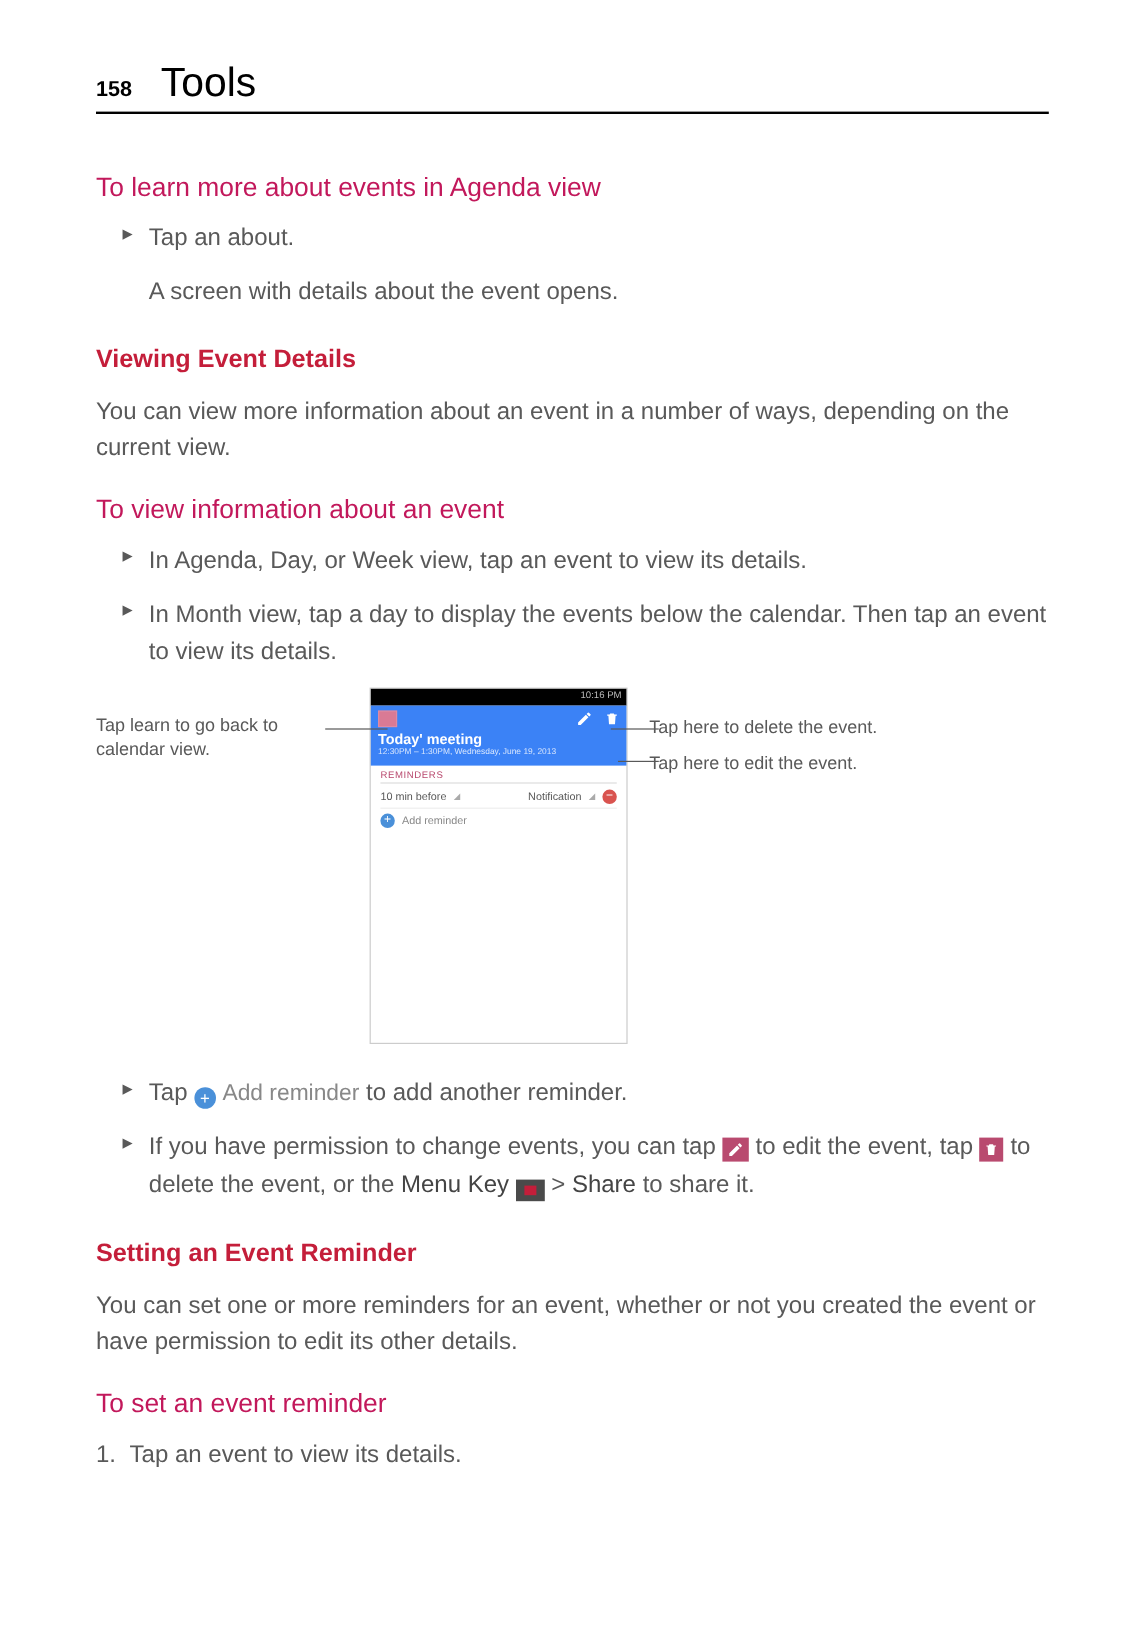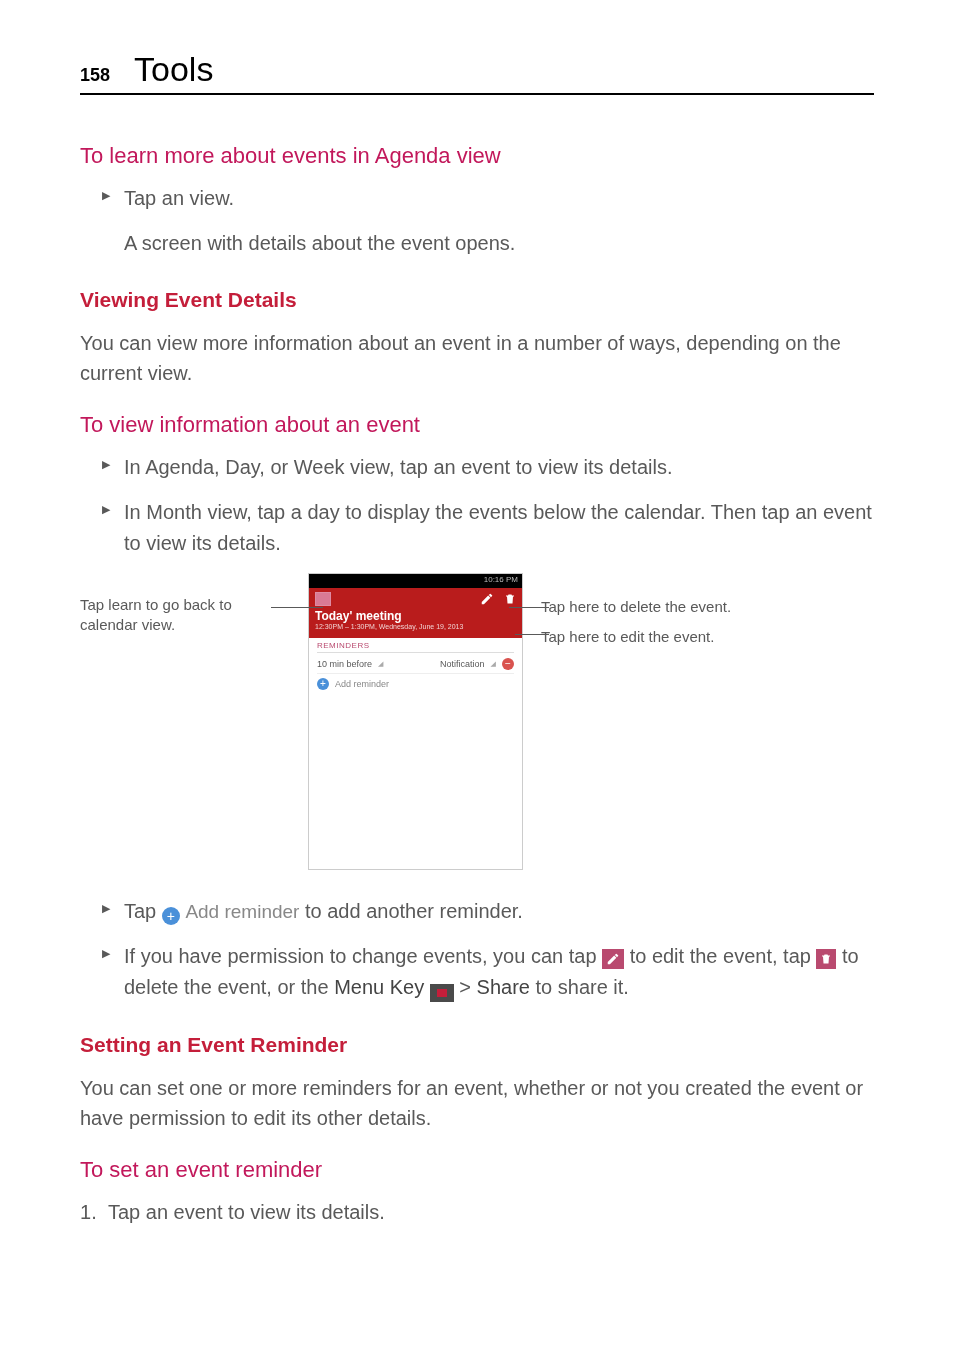--- a/index.html
+++ b/index.html
@@ -133,21 +133,21 @@
   .right-line2 { position:absolute; left:206px; top:60px; width:34px; border-top:1px solid #595959;}
   .statusbar {
     height: 14px;
     background: #000;
     color: #bbb;
     font-size: 8px;
     text-align: right;
     padding: 1px 4px;
   }
   .titlebar {
-    background: #b91c1c;
+    background: #3b82f6;
     color: #fff;
     padding: 4px 6px 8px 6px;
   }
   .titlebar-row1 {
     display: flex;
     justify-content: space-between;
     align-items: center;
     margin-bottom: 3px;
   }
   .cal-icon {
@@ -218,21 +218,21 @@
 
 <div class="page">
 
   <div class="header-row">
     <span class="page-number">158</span>
     <span class="page-header-title">Tools</span>
   </div>
 
   <div class="pink-sub">To learn more about events in Agenda view</div>
   <ul class="arrows">
-    <li>Tap an view.</li>
+    <li>Tap an about.</li>
   </ul>
   <div class="indent">A screen with details about the event opens.</div>
 
   <div class="section-title">Viewing Event Details</div>
   <div class="body-text">You can view more information about an event in a number of ways, depending on the current view.</div>
 
   <div class="pink-sub">To view information about an event</div>
   <ul class="arrows">
     <li>In Agenda, Day, or Week view, tap an event to view its details.</li>
     <li>In Month view, tap a day to display the events below the calendar. Then tap an event to view its details.</li>

